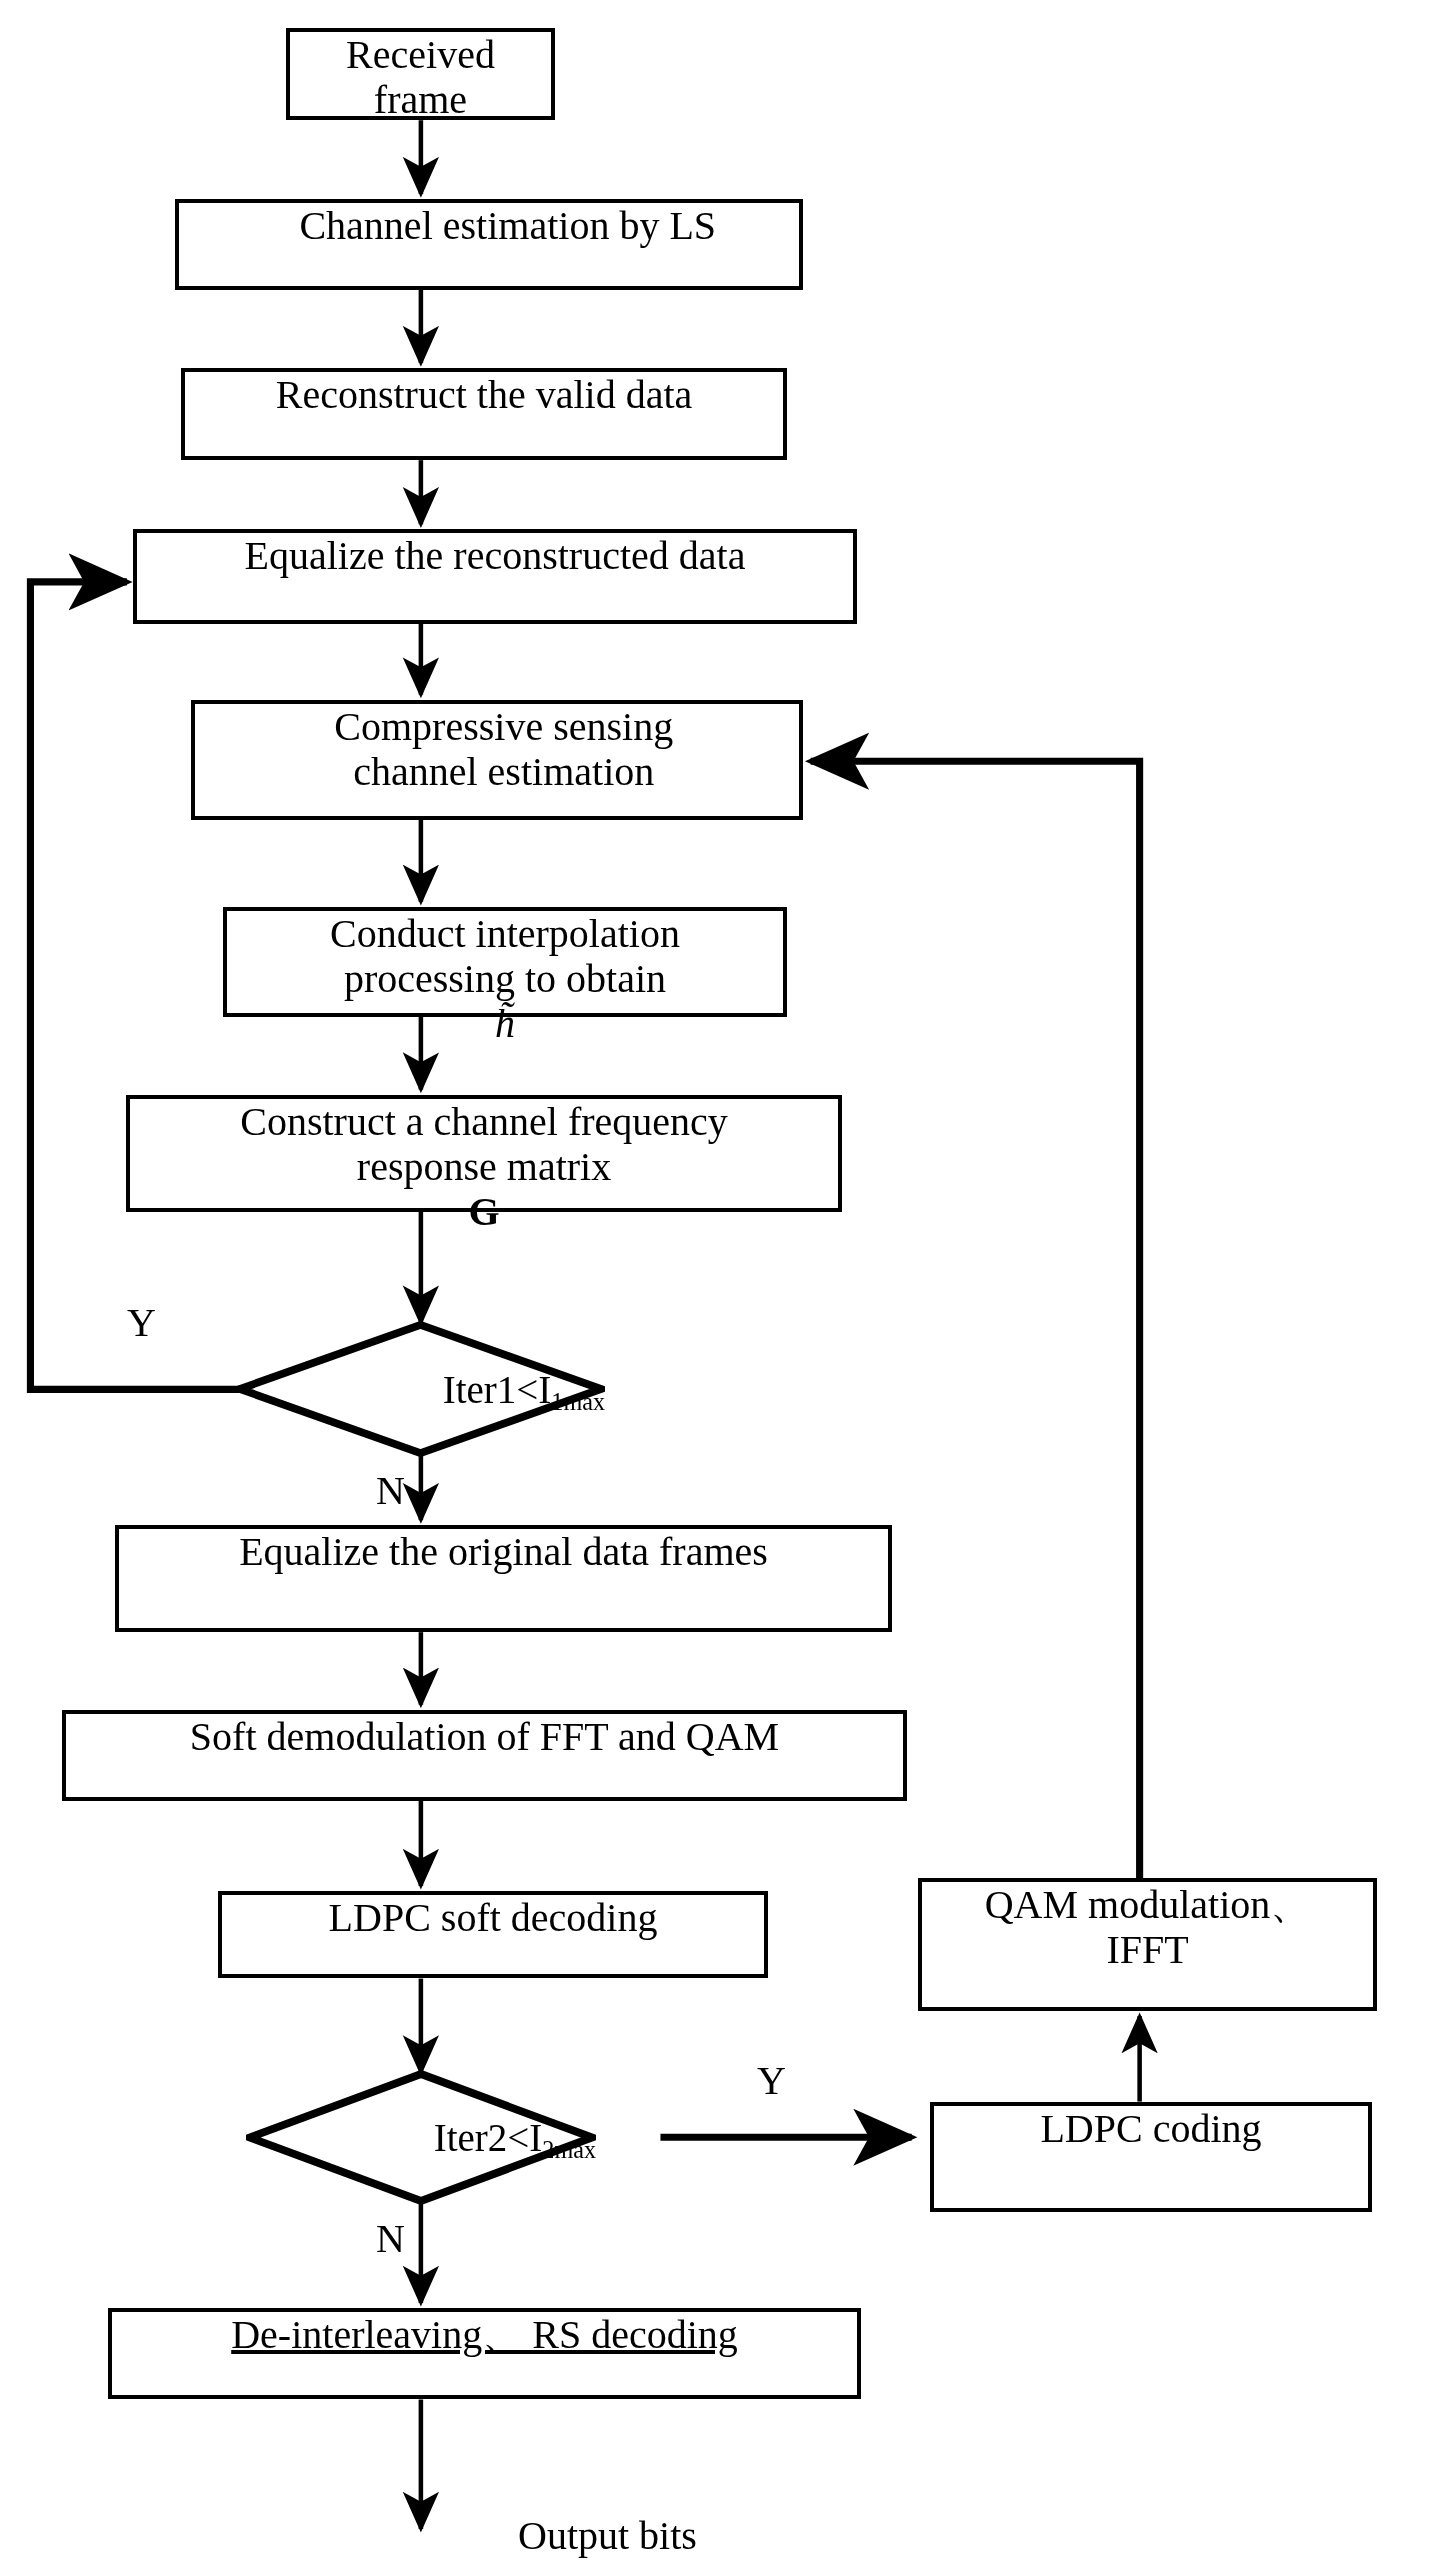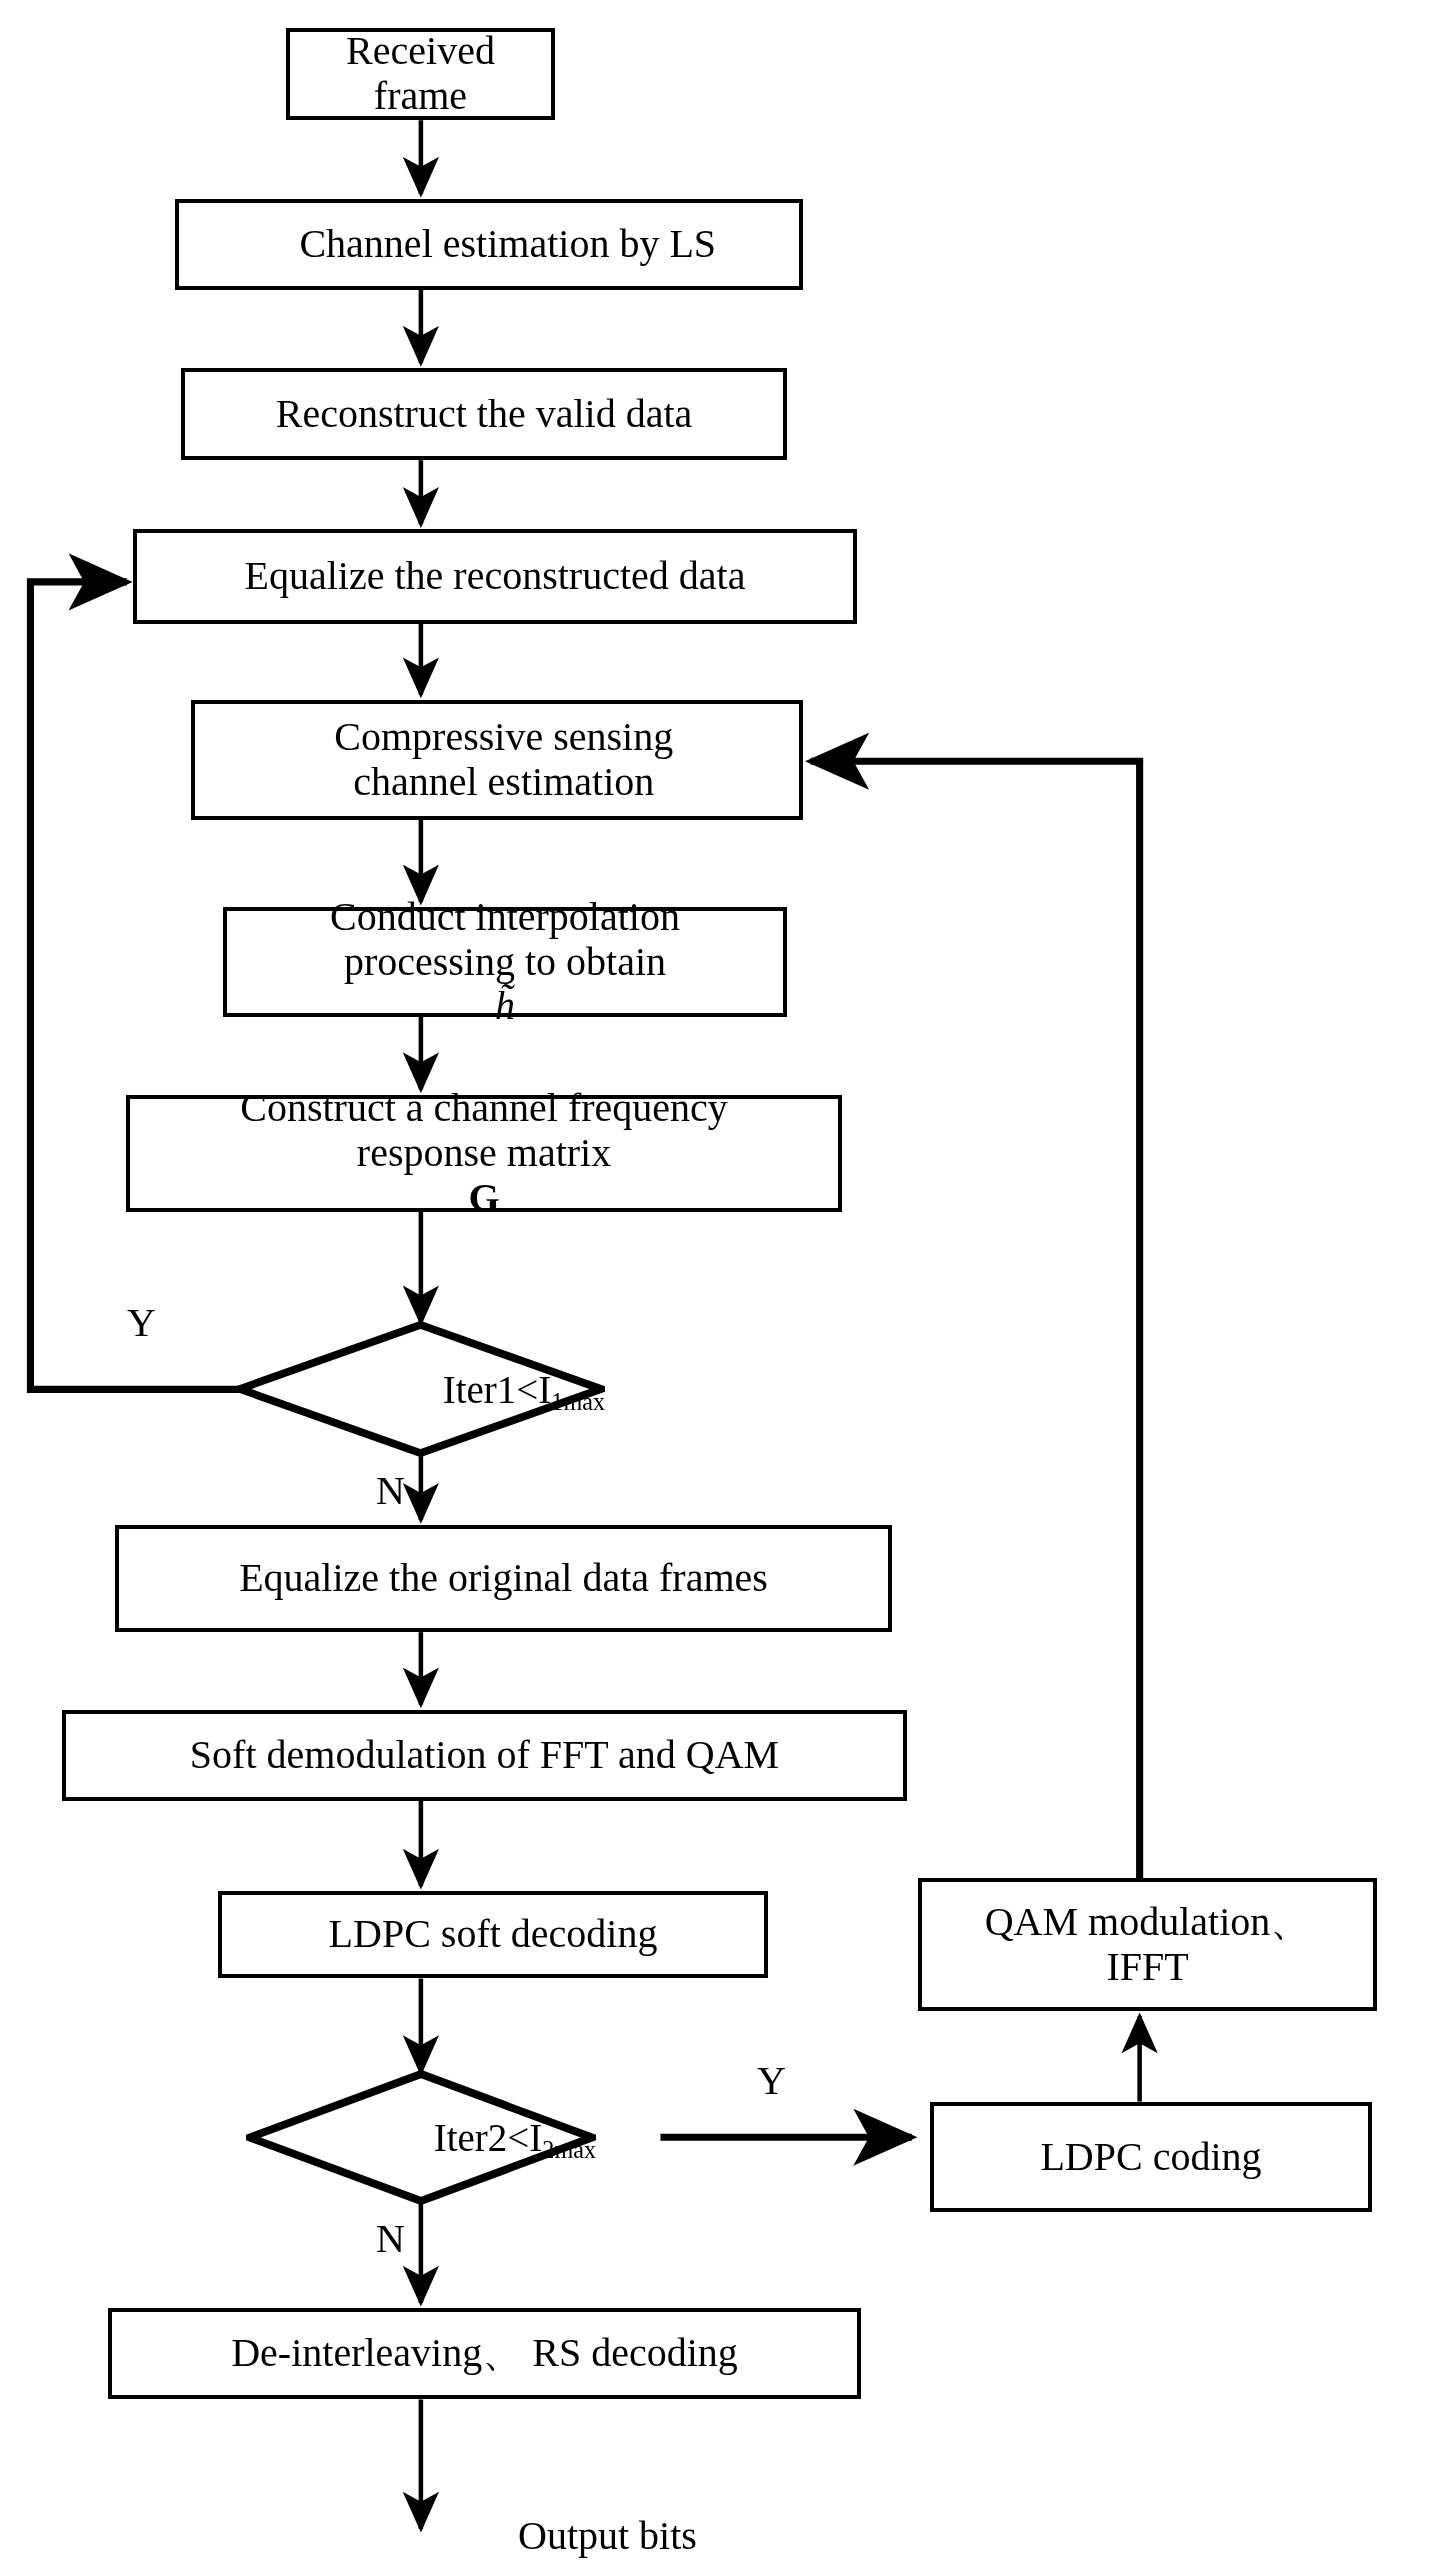--- a/index.html
+++ b/index.html
@@ -12,21 +12,21 @@
     background:#ffffff;
     overflow:hidden;
   }
   #svg-layer{position:absolute;left:0;top:0;width:1431px;height:2576px;}
   .node{
     position:absolute;
     box-sizing:border-box;
     border:4.5px solid #000000;
     background:#ffffff;
     display:flex;
-    align-items:center;
+    align-items:flex-start;
     justify-content:center;
     text-align:center;
     line-height:1.12;
     color:#000000;
     font-size:40px;
     padding:1.3px 6.5px;
     z-index:3;
   }
   .node span{display:block;width:100%;}
   .diamond-wrap{position:absolute;z-index:3;}
@@ -151,21 +151,21 @@
   </div>
 
   <div class="node" style="left:62px;top:1710px;width:845px;height:91px;">
     <span>Soft demodulation of FFT and QAM</span>
   </div>
 
   <div class="node" style="left:218px;top:1891px;width:550px;height:87px;">
     <span>LDPC soft decoding</span>
   </div>
 
-  <div class="node" style="left:108px;top:2308px;width:753px;height:91px;">
+  <div class="node" style="left:108px;top:2308px;width:753px;height:91px;text-decoration:underline;">
     <span>De-interleaving、 RS decoding</span>
   </div>
 
   <div class="node" style="left:918px;top:1878px;width:459px;height:133px;">
     <span>
       <span>QAM modulation、</span>
       <span>IFFT</span>
     </span>
   </div>
 

